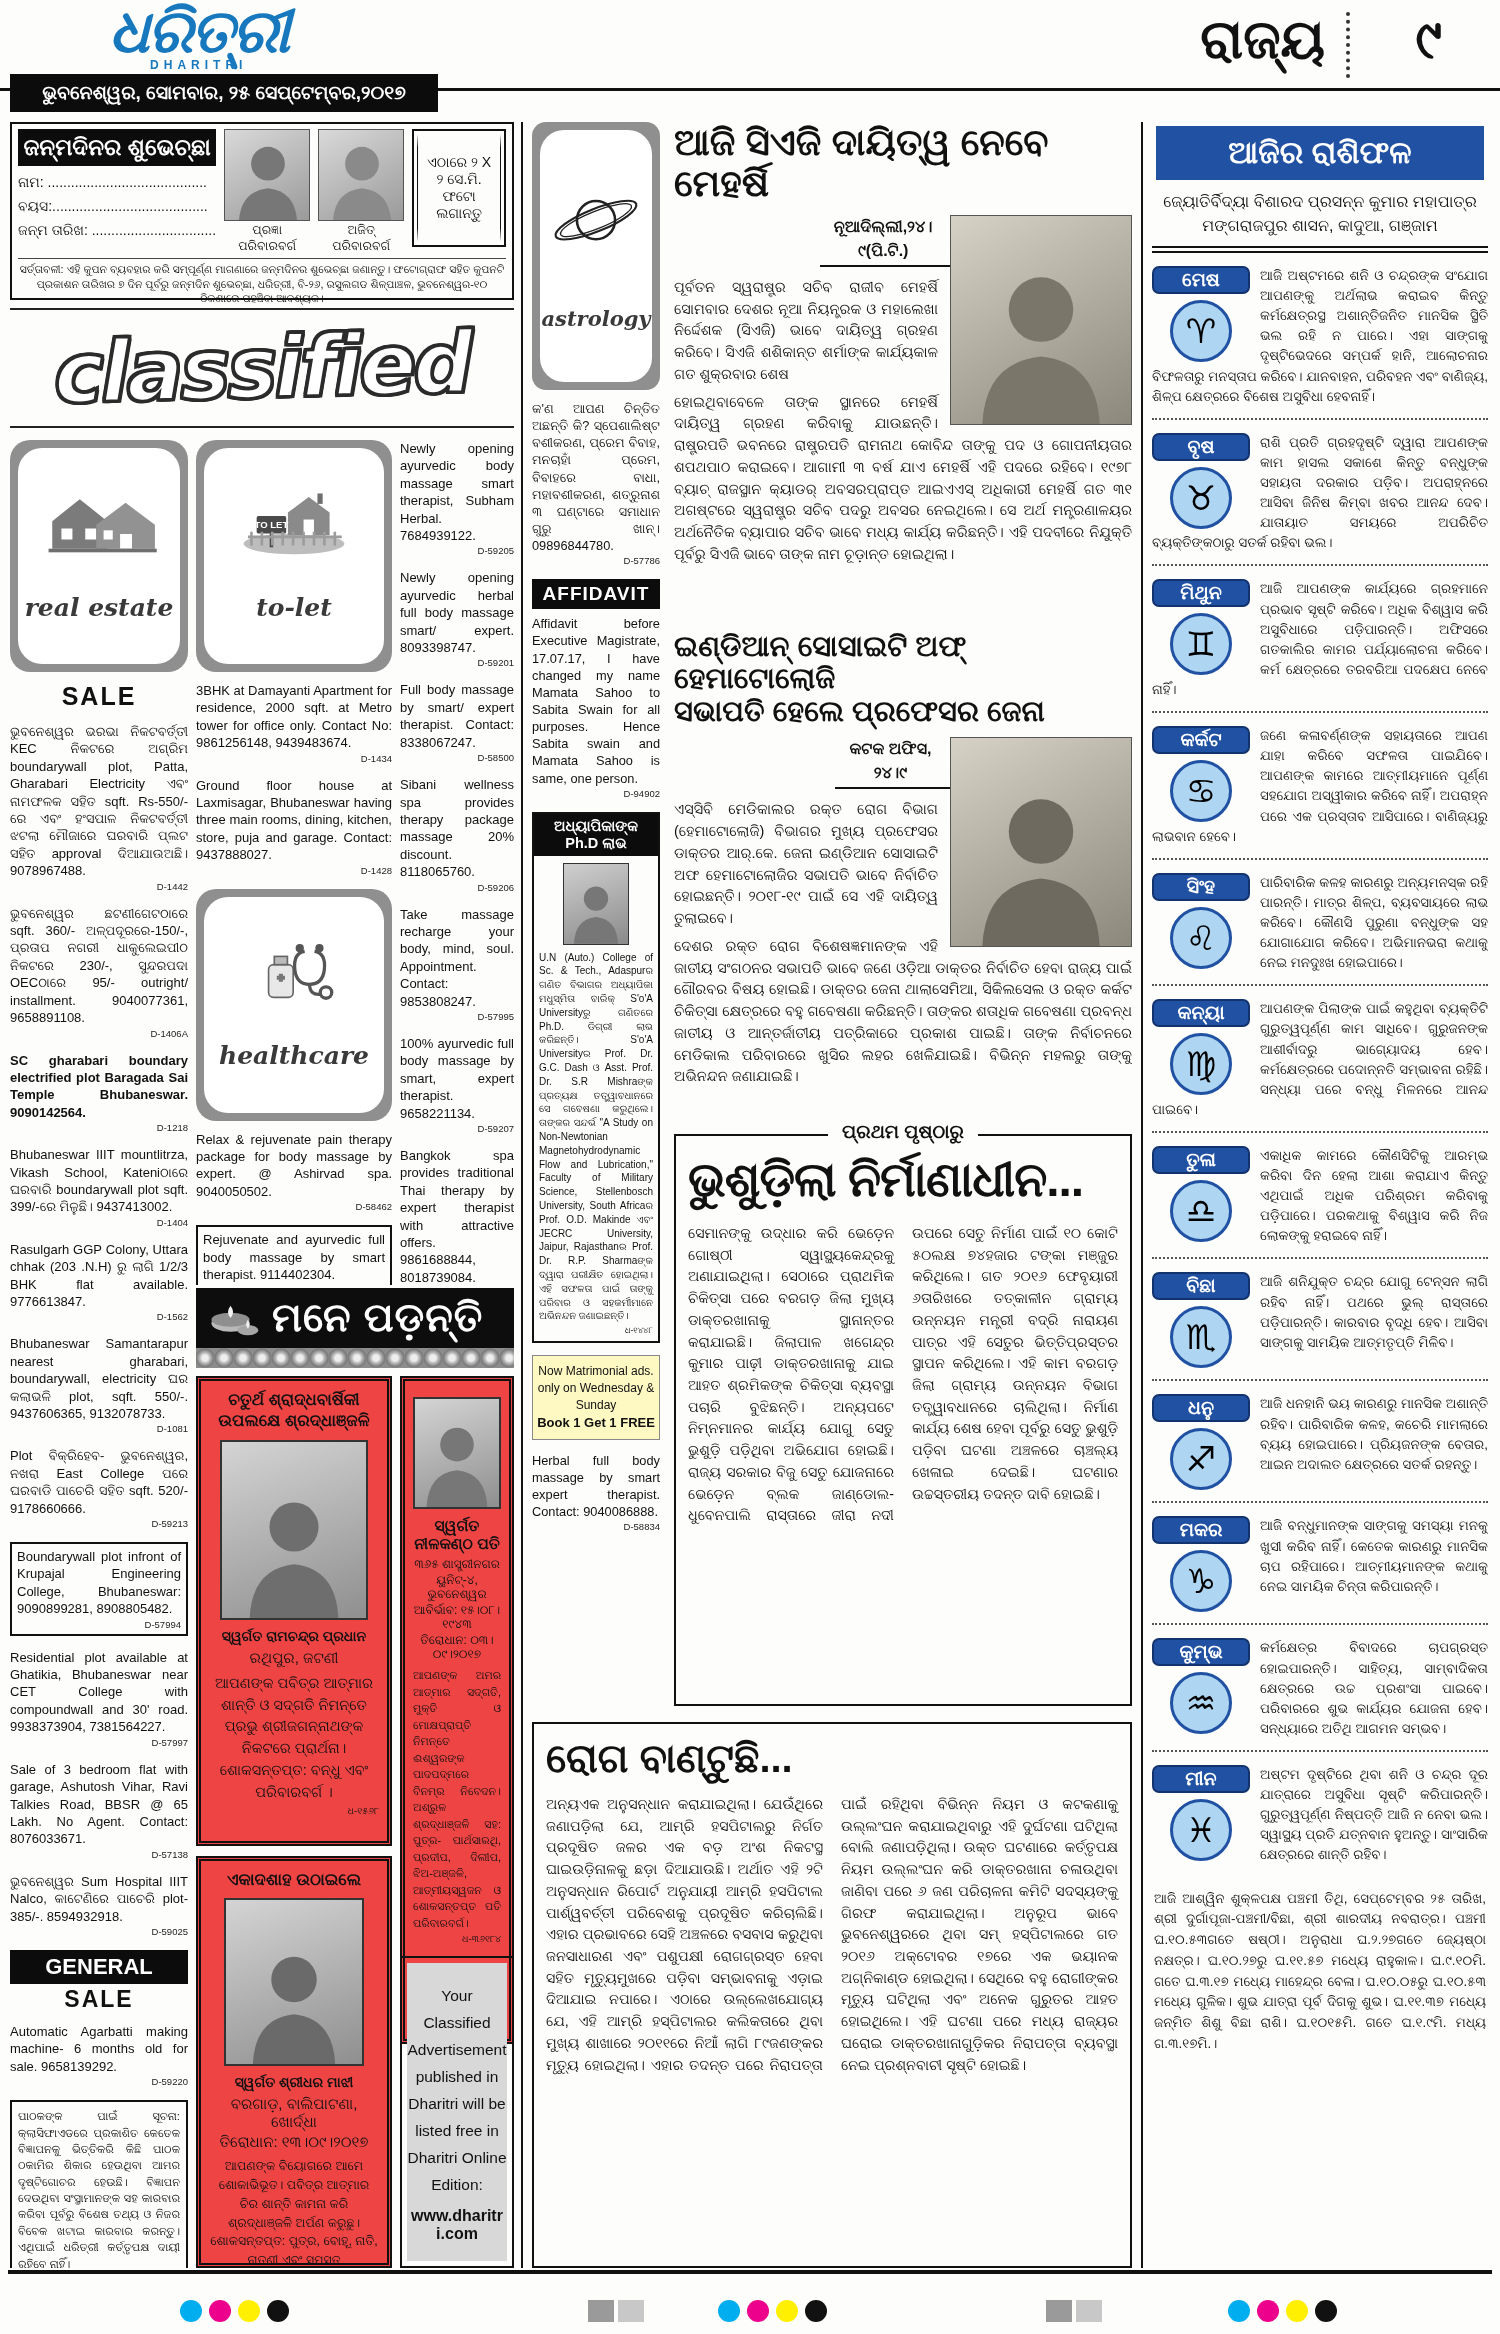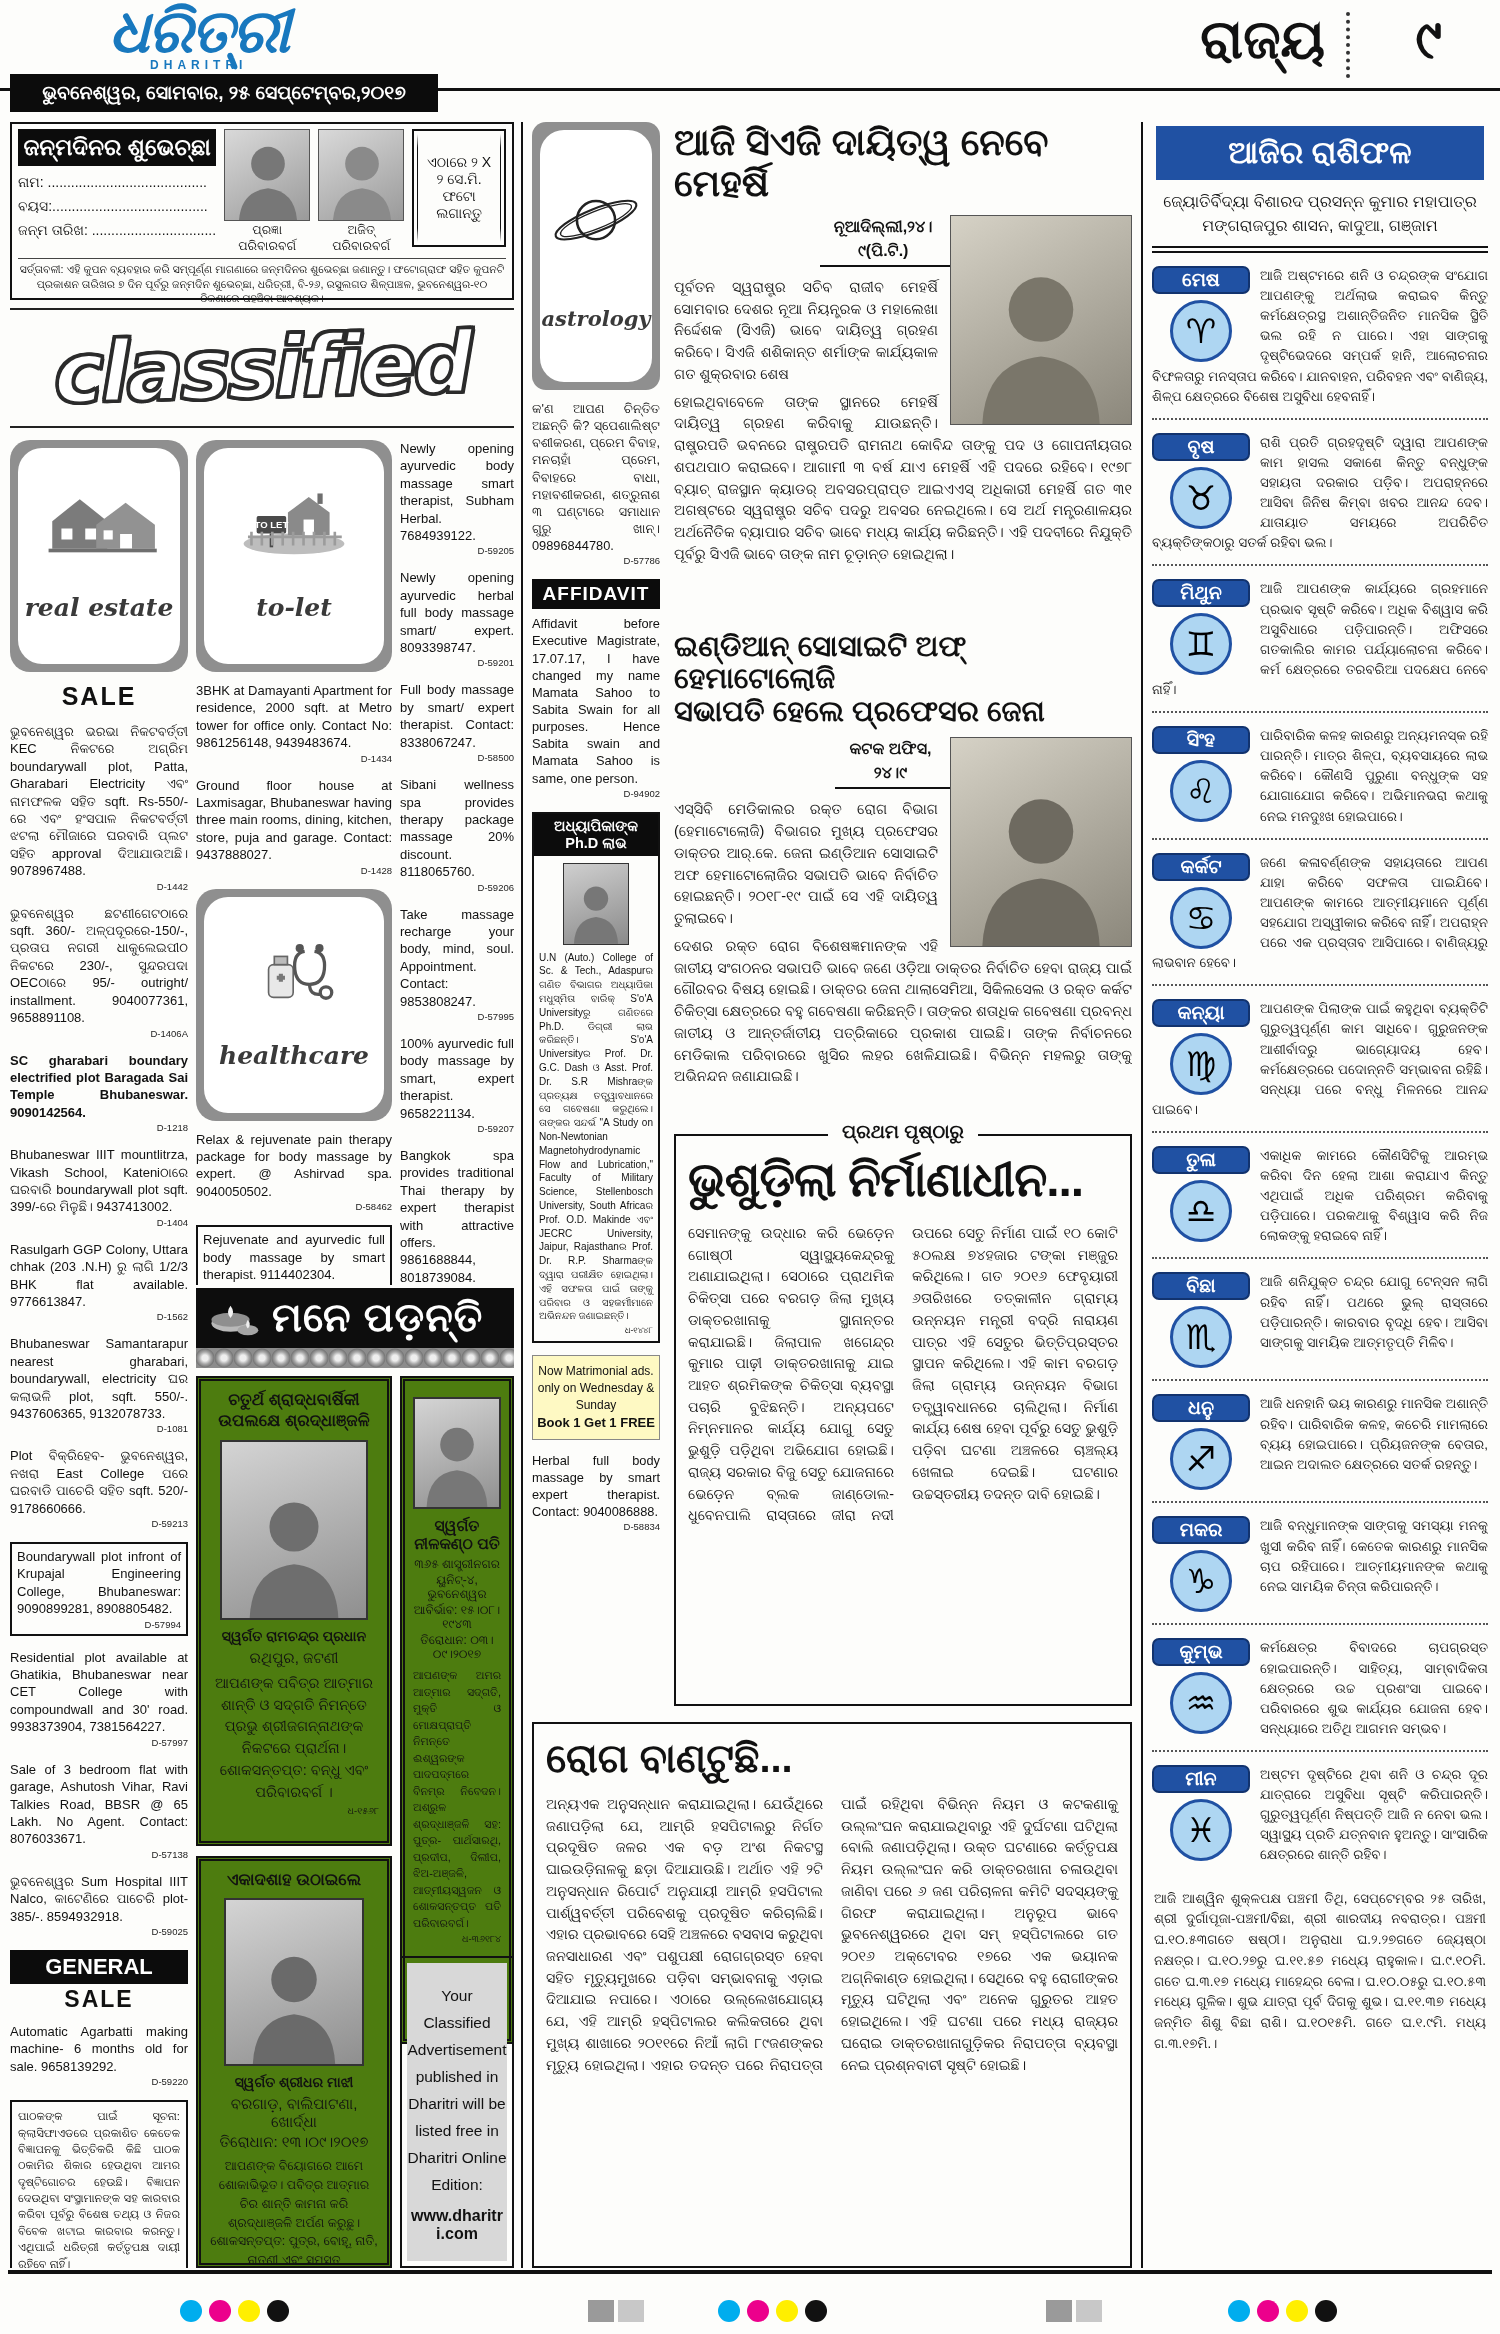--- a/index.html
+++ b/index.html
@@ -68,21 +68,21 @@
   .notice-box{border:2px solid #111;padding:6px;font-size:11.3px;line-height:1.45;text-align:justify;}
 
   
   .mem-banner{position:absolute;left:186px;top:1166px;width:318px;height:60px;background:#0d0d0d;color:#fff;
               display:flex;align-items:center;gap:12px;padding:0 12px;}
   .mem-banner .t{font-size:40px;font-weight:bold;letter-spacing:1px;}
   .mem-garland{position:absolute;left:186px;top:1226px;width:318px;height:20px;
       background-color:#8c8c8c;
       background-image:radial-gradient(circle at 9px 10px,#eee 3px,#aaa 6px,#777 9px,transparent 10px);
       background-size:19px 20px;}
-  .ob{border:5px double #111;padding:8px;background:#4d7c0f;position:absolute;overflow:hidden;}
+  .ob{border:5px double #111;padding:8px;background:#ef4444;position:absolute;overflow:hidden;}
   .ob1{left:186px;top:1254px;width:196px;height:470px;}
   .ob2{left:390px;top:1254px;width:114px;height:668px;}
   .ob3{left:186px;top:1734px;width:196px;height:412px;}
   .ob-header{font-weight:bold;text-align:center;font-size:16.5px;line-height:1.3;}
   .ob-photo{width:148px;height:180px;margin:8px auto;background:linear-gradient(160deg,#d4d4d4,#8f8f8f);border:2px solid #333;
             display:flex;align-items:flex-end;justify-content:center;overflow:hidden;}
   .ob2 .ob-phot, .ob2 .ob-photo{width:88px;height:112px;}
   .ob3 .ob-photo{width:140px;height:168px;}
   .ob-name{font-weight:bold;font-size:14px;text-align:center;margin:4px 0;}
   .ob2 .ob-name{font-size:15.5px;}
@@ -560,35 +560,35 @@
         <div class="sign-left">
           <div class="sign-label">ମିଥୁନ</div>
           <div class="sign-circle">
               <span>♊</span>
             </div>
         </div>
         <p class="sign-text">ଆଜି ଆପଣଙ୍କ କାର୍ଯ୍ୟରେ ଗ୍ରହମାନେ ପ୍ରଭାବ ସୃଷ୍ଟି କରିବେ। ଅଧିକ ବିଶ୍ୱାସ କରି ଅସୁବିଧାରେ ପଡ଼ିପାରନ୍ତି। ଅଫିସରେ ଗତକାଲିର କାମର ପର୍ଯ୍ୟାଲୋଚନା କରିବେ। କର୍ମ କ୍ଷେତ୍ରରେ ତରବରିଆ ପଦକ୍ଷେପ ନେବେ ନାହିଁ।</p>
       </div>
         <div class="sign">
         <div class="sign-left">
+          <div class="sign-label">କର୍କଟ</div>
+          <div class="sign-circle">
+              <span>♋</span>
+            </div>
+        </div>
+        <p class="sign-text">ଜଣେ କଳାବର୍ଣ୍ଣଙ୍କ ସହାୟତାରେ ଆପଣ ଯାହା କରିବେ ସଫଳତା ପାଇଯିବେ। ଆପଣଙ୍କ କାମରେ ଆତ୍ମୀୟମାନେ ପୂର୍ଣ୍ଣ ସହଯୋଗ ଅସ୍ୱୀକାର କରିବେ ନାହିଁ। ଅପରାହ୍ନ ପରେ ଏକ ପ୍ରସ୍ତାବ ଆସିପାରେ। ବାଣିଜ୍ୟରୁ ଲାଭବାନ ହେବେ।</p>
+      </div>
+        <div class="sign">
+        <div class="sign-left">
           <div class="sign-label">ସିଂହ</div>
           <div class="sign-circle">
               <span>♌</span>
             </div>
         </div>
         <p class="sign-text">ପାରିବାରିକ କଳହ କାରଣରୁ ଅନ୍ୟମନସ୍କ ରହି ପାରନ୍ତି। ମାତ୍ର ଶିଳ୍ପ, ବ୍ୟବସାୟରେ ଲାଭ କରିବେ। କୌଣସି ପୁରୁଣା ବନ୍ଧୁଙ୍କ ସହ ଯୋଗାଯୋଗ କରିବେ। ଅଭିମାନଭରା କଥାକୁ ନେଇ ମନଦୁଃଖ ହୋଇପାରେ।</p>
-      </div>
-        <div class="sign">
-        <div class="sign-left">
-          <div class="sign-label">କର୍କଟ</div>
-          <div class="sign-circle">
-              <span>♋</span>
-            </div>
-        </div>
-        <p class="sign-text">ଜଣେ କଳାବର୍ଣ୍ଣଙ୍କ ସହାୟତାରେ ଆପଣ ଯାହା କରିବେ ସଫଳତା ପାଇଯିବେ। ଆପଣଙ୍କ କାମରେ ଆତ୍ମୀୟମାନେ ପୂର୍ଣ୍ଣ ସହଯୋଗ ଅସ୍ୱୀକାର କରିବେ ନାହିଁ। ଅପରାହ୍ନ ପରେ ଏକ ପ୍ରସ୍ତାବ ଆସିପାରେ। ବାଣିଜ୍ୟରୁ ଲାଭବାନ ହେବେ।</p>
       </div>
         <div class="sign">
         <div class="sign-left">
           <div class="sign-label">କନ୍ୟା</div>
           <div class="sign-circle">
               <span>♍</span>
             </div>
         </div>
         <p class="sign-text">ଆପଣଙ୍କ ପିଲାଙ୍କ ପାଇଁ କହୁଥିବା ବ୍ୟକ୍ତିଟି ଗୁରୁତ୍ୱପୂର୍ଣ୍ଣ କାମ ସାଧିବେ। ଗୁରୁଜନଙ୍କ ଆଶୀର୍ବାଦରୁ ଭାଗ୍ୟୋଦୟ ହେବ। କର୍ମକ୍ଷେତ୍ରରେ ପଦୋନ୍ନତି ସମ୍ଭାବନା ରହିଛି। ସନ୍ଧ୍ୟା ପରେ ବନ୍ଧୁ ମିଳନରେ ଆନନ୍ଦ ପାଇବେ।</p>
       </div>

